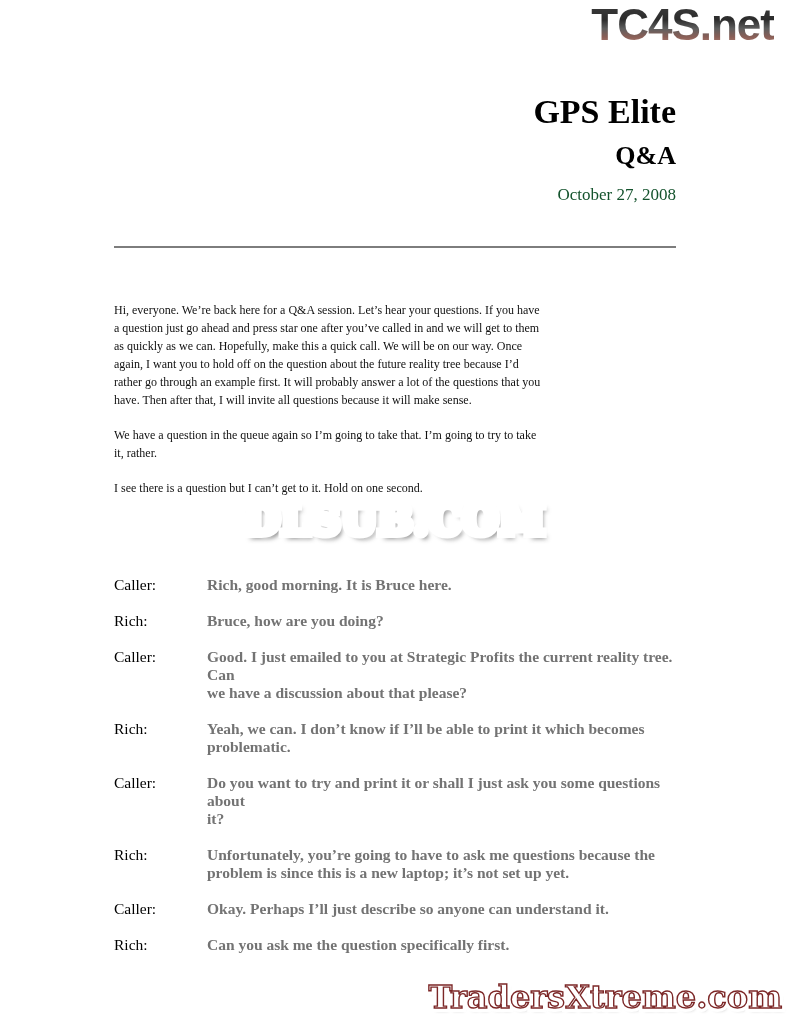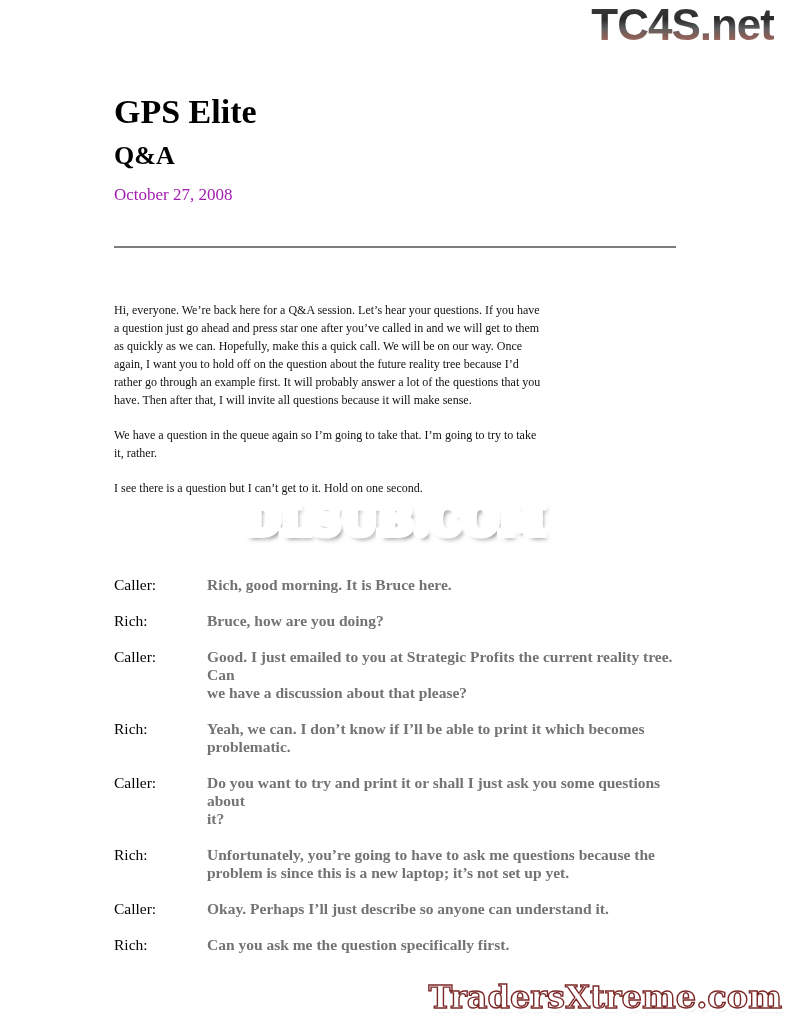--- a/index.html
+++ b/index.html
@@ -19,29 +19,29 @@
     letter-spacing:-1px;
     background:linear-gradient(180deg,#3e3e3e 0%,#2c2c2c 38%,#5f5f5f 58%,#8a5f57 76%,#a6766c 88%,#c7a29a 100%);
     -webkit-background-clip:text;background-clip:text;
     color:transparent;
   }
 
   
   .doc{
     position:absolute;left:114px;top:0;width:562px;
   }
-  .title-block{text-align:left;padding-top:95px;}
+  .title-block{text-align:right;padding-top:95px;}
   .doc-title{
     margin:0;font-size:34px;line-height:1;font-weight:700;color:#000;
   }
   .doc-subtitle{
     margin:14px 0 0;font-size:26px;line-height:1;font-weight:700;color:#000;
   }
   .doc-date{
-    margin:17px 0 0;font-size:17px;line-height:1;font-weight:400;color:#a21caf;
+    margin:17px 0 0;font-size:17px;line-height:1;font-weight:400;color:#14532d;
   }
   .divider{
     border:none;border-top:2px solid #7d7d7d;height:0;
     margin:43px 0 0;
   }
   .body-text{margin-top:53px;}
   .para{
     margin:0 0 17px;
     font-size:12px;line-height:18px;
     white-space:pre-line;

